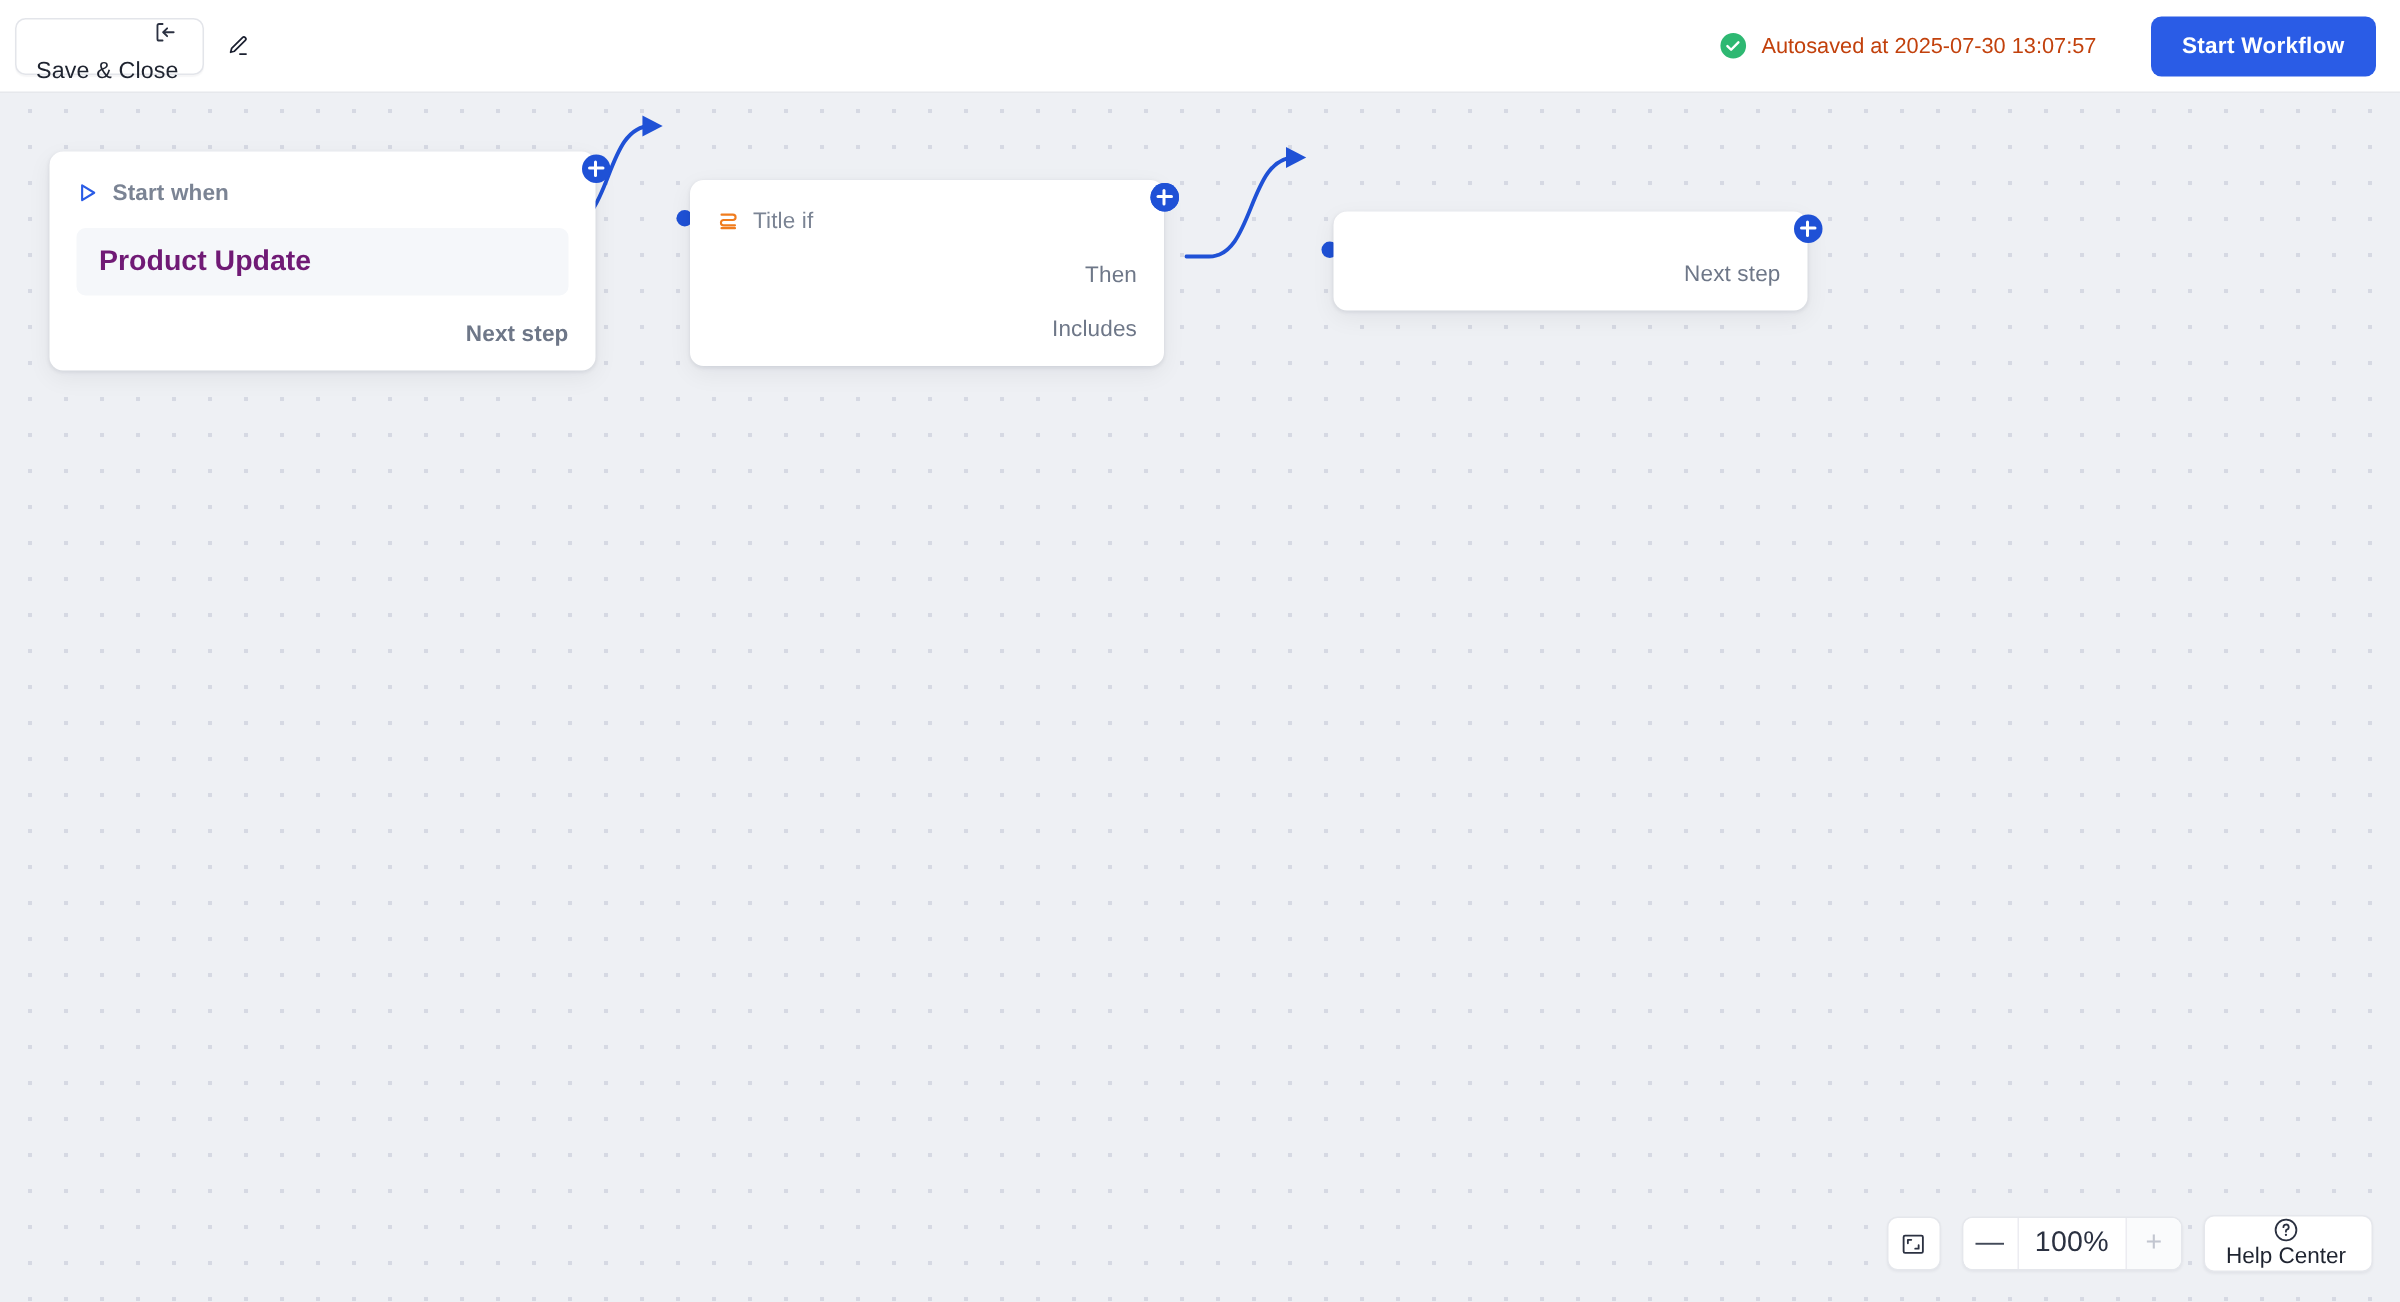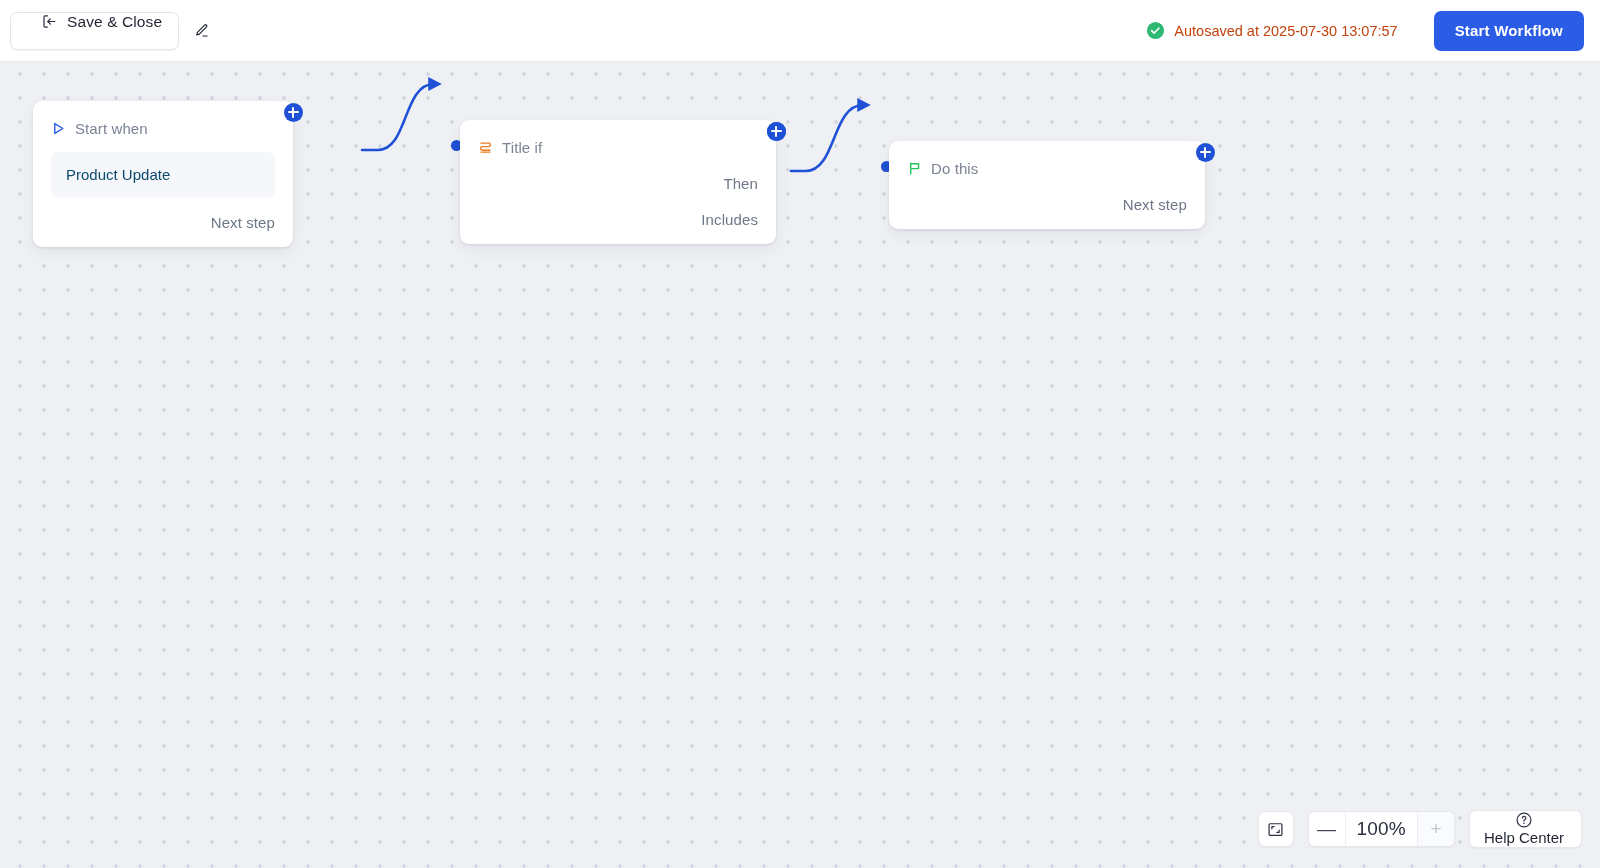--- a/index.html
+++ b/index.html
@@ -21,29 +21,30 @@
     background: #ffffff;
     border-bottom: 1px solid #e6e8ec;
     display: flex;
     align-items: center;
     z-index: 40;
   }
 
   #save-close-button {
     margin-left: 10px;
     height: 38px;
-    padding: 0 16px 0 30px;
-    display: flex;
-    align-items: flex-start;
+    padding: 0 16px 0 13px;
+    display: flex;
+    align-items: flex-end;
     gap: 9px;
     background: #fff;
     border: 1px solid #e3e5ea;
     border-radius: 7px;
     cursor: pointer;
     box-shadow: 0 1px 1px rgba(16,24,40,.04);
+    flex-direction: column;
   }
   .save-close-label {
     font-size: 15.5px;
     color: #1f2430;
     letter-spacing: .1px;
     white-space: nowrap;
   }
 
   #workflow-title {
     margin-left: 25px;
@@ -125,22 +126,22 @@
     color: #7b8494;
     letter-spacing: .1px;
   }
   .node-field {
     margin-top: 13px;
     background: #f5f7fa;
     border-radius: 6px;
     padding: 12px 15px;
   }
   .node-field-line {
-    font-size: 15px;
-    color: #0c4a6e;
+    font-size: 19px;
+    color: #701a75;
     line-height: 21px;
     white-space: nowrap;
   }
   .node-field-line + .node-field-line { margin-top: 13px; }
 
   .node-footer {
     margin-top: 14px;
     display: flex;
     align-items: center;
     justify-content: flex-end;
@@ -301,21 +302,21 @@
       <marker id="arrowhead" markerWidth="7" markerHeight="7" refX="2.2" refY="3.1" orient="auto" markerUnits="strokeWidth">
         <path d="M0,0.4 L0,5.8 L5.2,3.1 z" fill="#1f51d6"></path>
       </marker>
     </defs>
 
     <path d="M 362 88 L 378 88 C 408 88 403 22 434 22" stroke="#1f51d6" stroke-width="2.6" fill="none" stroke-linecap="round" marker-end="url(#arrowhead)"></path>
 
     <path d="M 791 109 L 806 109 C 836 109 832 43 863 43" stroke="#1f51d6" stroke-width="2.6" fill="none" stroke-linecap="round" marker-end="url(#arrowhead)"></path>
   </svg>
 
-  <div class="node-card" style="left:33px; top:39px; width:260px;">
+  <div class="node-card" style="left:33px; top:39px; width:364px;font-weight:bold;">
     <div class="node-header">
       <span style="display:flex;">
         <svg width="15" height="15" viewBox="0 0 16 16" fill="none">
           <path d="M4 2.7 L12.6 8 L4 13.3 z" stroke="#2a5ce6" stroke-width="1.5" stroke-linejoin="round" fill="none"></path>
         </svg>
       </span>
       <span class="node-header-label">Start when</span>
     </div>
     <div class="node-field">
       <div class="node-field-line">Product Update</div>
@@ -342,29 +343,20 @@
       <span class="plus-handle handle-out" style="right:-9.5px; top:1.5px;"></span>
     </div>
     <div class="node-footer">
       <span class="footer-label">Includes</span>
       <span class="plus-handle handle-out" style="right:-9.5px; top:1.5px;"></span>
     </div>
   </div>
 
   <span class="in-dot" style="left:881px; top:99px;"></span>
   <div class="node-card" style="left:889px; top:79px; width:316px;">
-    <div class="node-header">
-      <span style="display:flex;">
-        <svg width="15" height="15" viewBox="0 0 16 16" fill="none">
-          <path d="M4 2.4 V13.8" stroke="#22c55e" stroke-width="1.5" stroke-linecap="round"></path>
-          <path d="M4 2.9 H12.3 V8.1 H4" stroke="#22c55e" stroke-width="1.5" stroke-linejoin="round" fill="none"></path>
-        </svg>
-      </span>
-      <span class="node-header-label">Do this</span>
-    </div>
     <div class="node-footer">
       <span class="footer-label">Next step</span>
       <span class="plus-handle handle-out" style="right:-9.5px; top:1.5px;"></span>
     </div>
   </div>
 
   <div id="canvas-toolbar">
 
     <div id="fit-screen-button">
       <span style="display:flex;">

